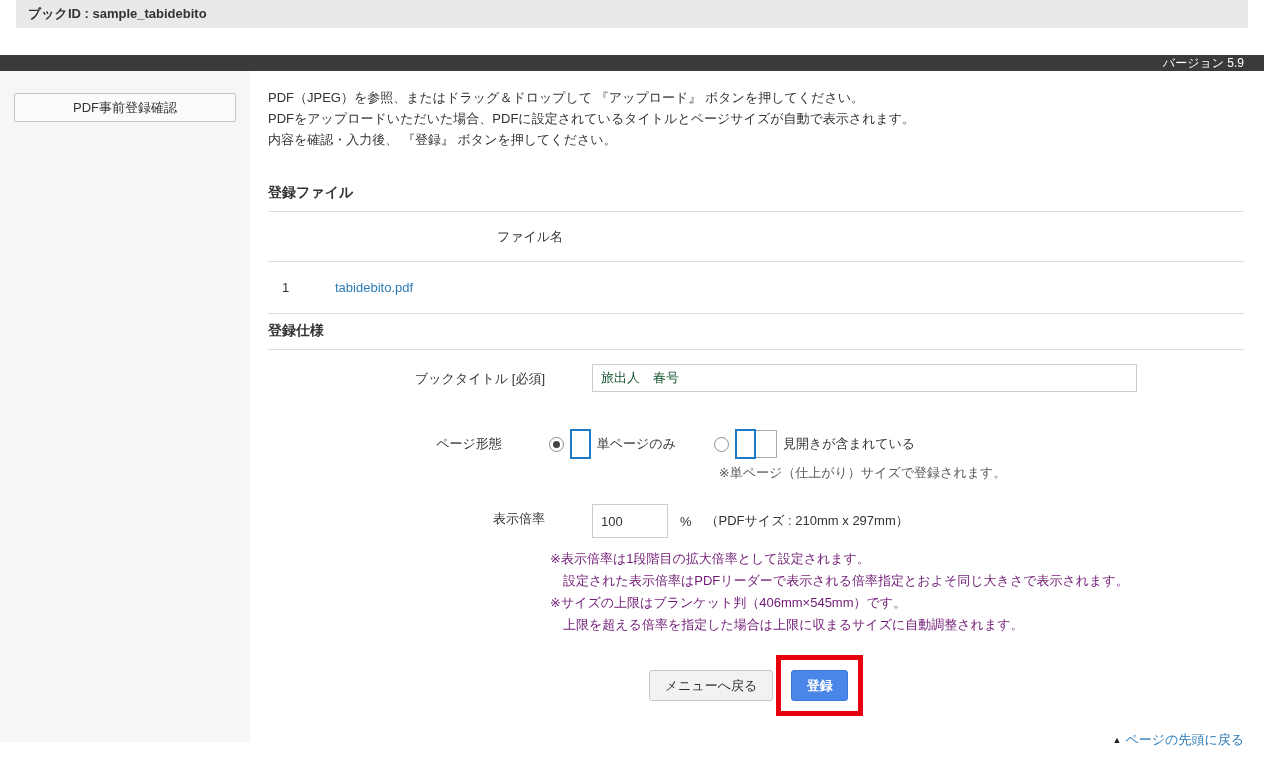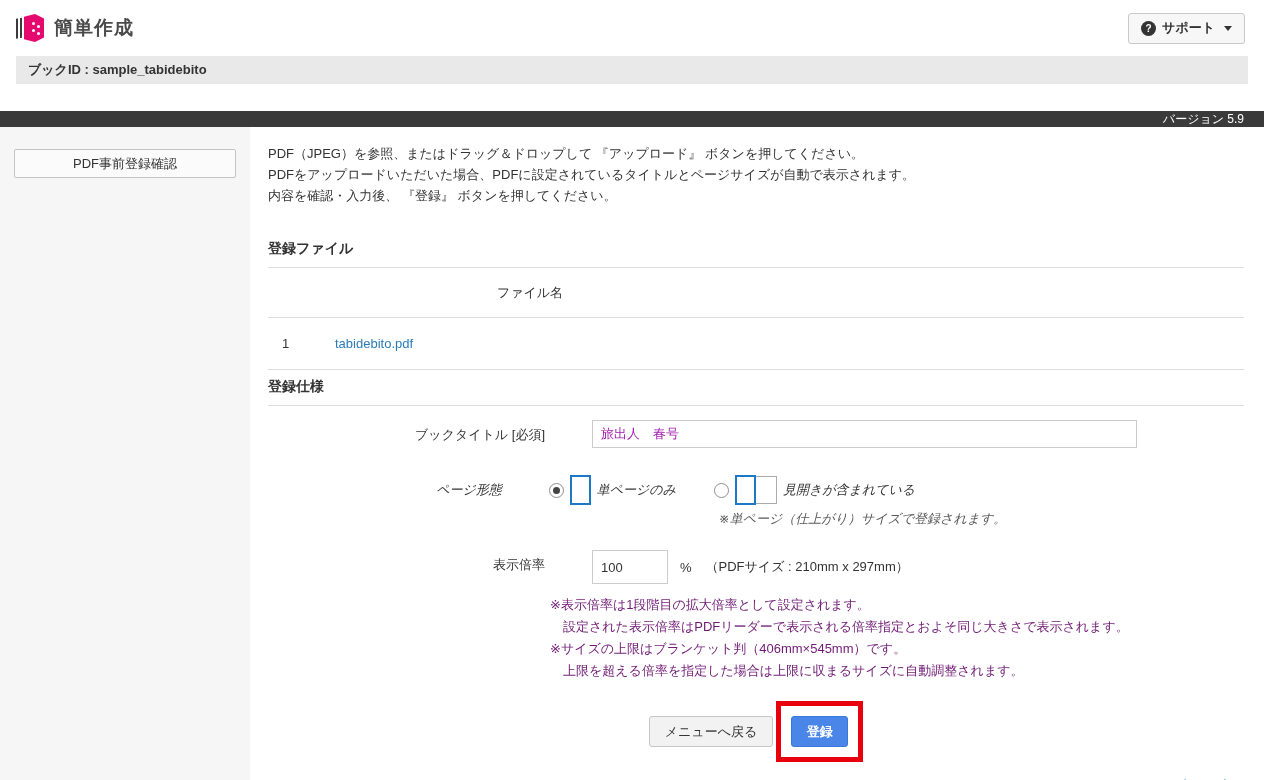--- a/index.html
+++ b/index.html
@@ -49,25 +49,25 @@
   .col-idx { width:52px; padding-left:14px; }
   .col-name { width:420px; }
   .ft-head .col-name { text-align:center; font-weight:normal; }
   .ft-row .col-name { padding-left:15px; }
   .col-rest { flex:1; display:flex; justify-content:flex-end; padding-right:35px; }
   .file-link { color:#2b7bb9; text-decoration:none; cursor:pointer; }
   .delete-btn { display:inline-flex; align-items:center; gap:6px; height:30px; padding:0 13px;
     background:#d9534f; border:1px solid #d43f3a; border-radius:3px; color:#fff; font:inherit; font-weight:bold; cursor:pointer; }
   
   .frow { display:flex; align-items:flex-start; margin-top:14px; }
-  .frow.r2 { margin-top:27px;font-style:italic; }
+  .frow.r2 { margin-top:37px; }
   .frow.r3 { margin-top:22px; }
   .flabel { width:277px; text-align:right; padding-top:6px; color:#333; }
   .ffield { margin-left:47px; }
-  .title-input { width:545px; height:28px; border:1px solid #ccc; padding:0 8px; font:inherit; color:#a21caf; background:#fff; }
+  .title-input { width:545px; height:28px; border:1px solid #ccc; padding:0 8px; font:inherit; color:#14532d; background:#fff; }
   .page-opts { display:flex; flex-wrap:wrap; align-items:center; }
   .opt { display:flex; align-items:center; }
   .opt2 { margin-left:38px; }
   .radio { width:15px; height:15px; border:1px solid #8e8e8e; border-radius:50%; background:#fff; position:relative; flex:0 0 auto; cursor:pointer; }
   .radio.checked::after { content:""; position:absolute; left:3px; top:3px; width:7px; height:7px; border-radius:50%; background:#444; }
   .pg { margin:0 6px; }
   .pg.single { width:21px; height:30px; border:2px solid #1b79c5; background:#fff; }
   .pg.spread { display:flex; }
   .pg.spread .p1 { width:21px; height:30px; border:2px solid #1b79c5; background:#fff; }
   .pg.spread .p2 { width:21px; height:28px; margin-top:1px; border:1px solid #ababab; border-left:none; background:#fff; }
@@ -89,35 +89,20 @@
   
   .top-link-row { display:flex; justify-content:flex-end; margin-top:15px; }
   .top-link { display:inline-flex; align-items:center; gap:4px; color:#2b7bb9; text-decoration:none; cursor:pointer; }
   .up-triangle { color:#1a1a1a; font-size:9px; line-height:1; }
 </style>
 </head>
 <body>
 
 <div>
 
-  <header class="topbar">
-    <div class="brand">
-      <span class="logo">
-        <span class="logo-left"></span>
-        <span class="logo-right"></span>
-        <span class="logo-dots"></span>
-      </span>
-      <span class="app-title">簡単作成</span>
-    </div>
-    <button class="support-btn">
-      <span class="q-icon">?</span>
-      <span>サポート</span>
-      <span class="caret"></span>
-    </button>
-  </header>
 
   <div class="bookid-bar">
     <span>ブックID : sample_tabidebito</span>
   </div>
 
   <div class="version-bar">
     <span>バージョン 5.9</span>
   </div>
 
   <div class="layout">

